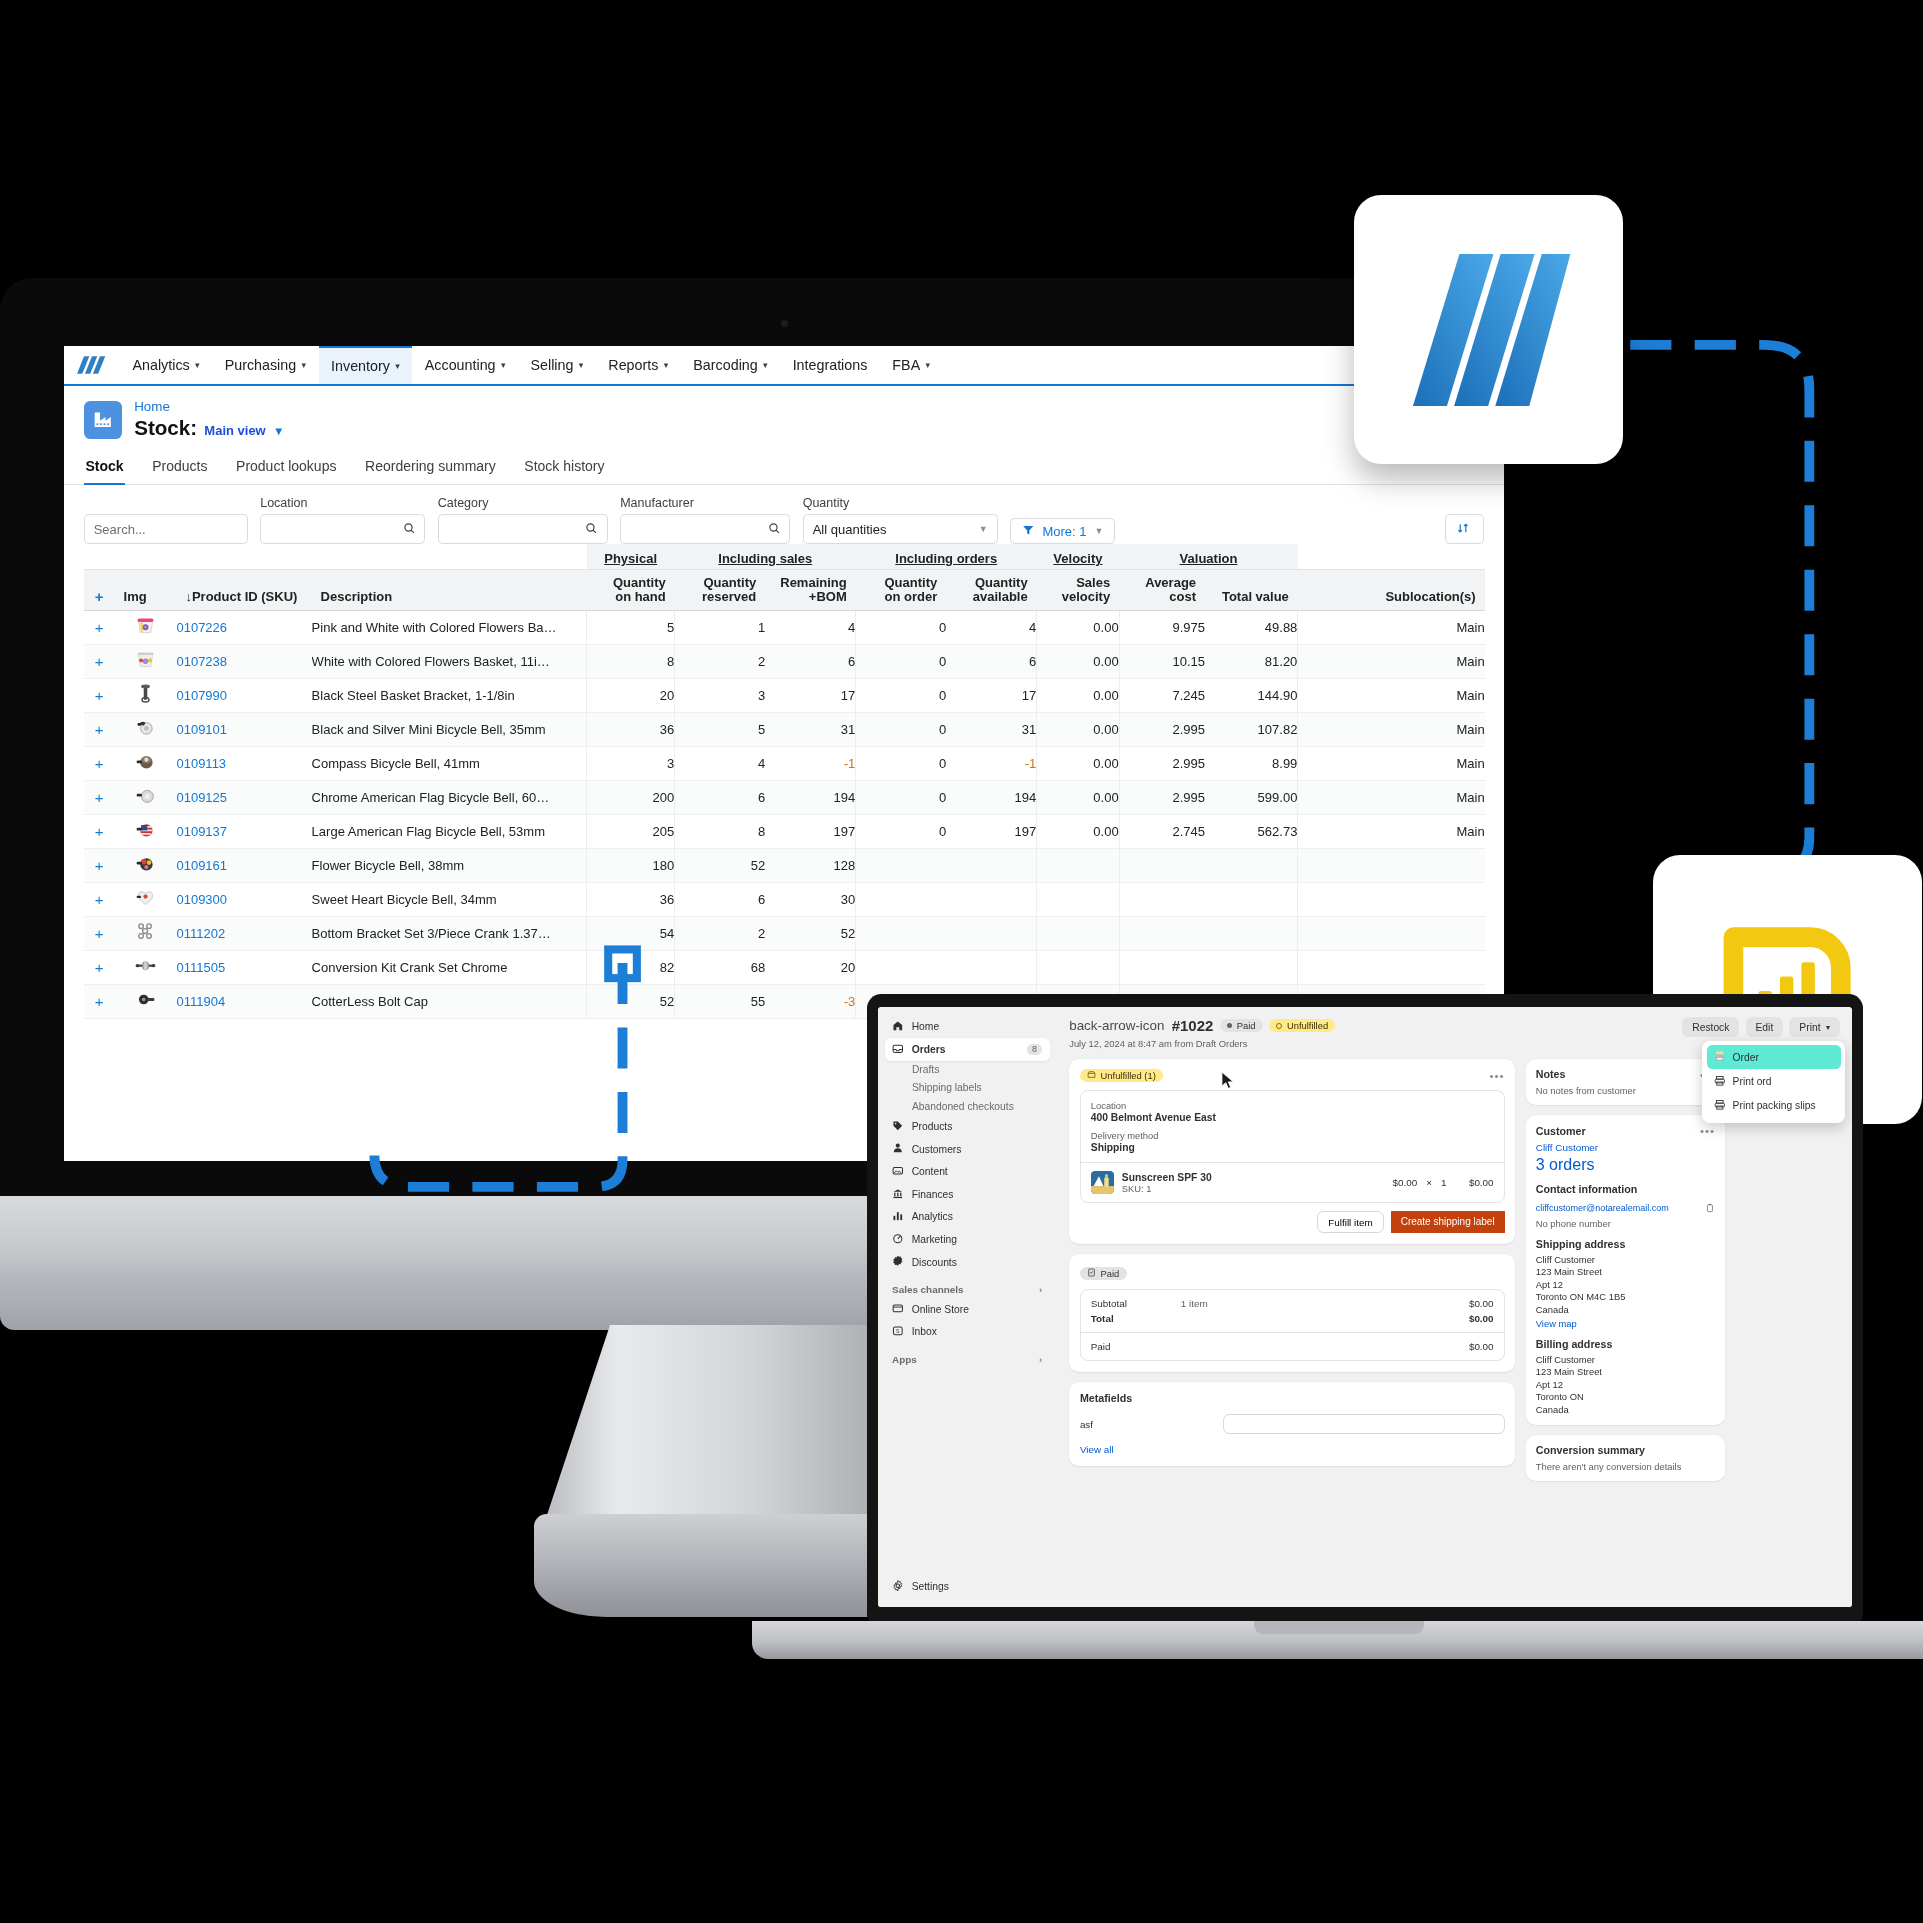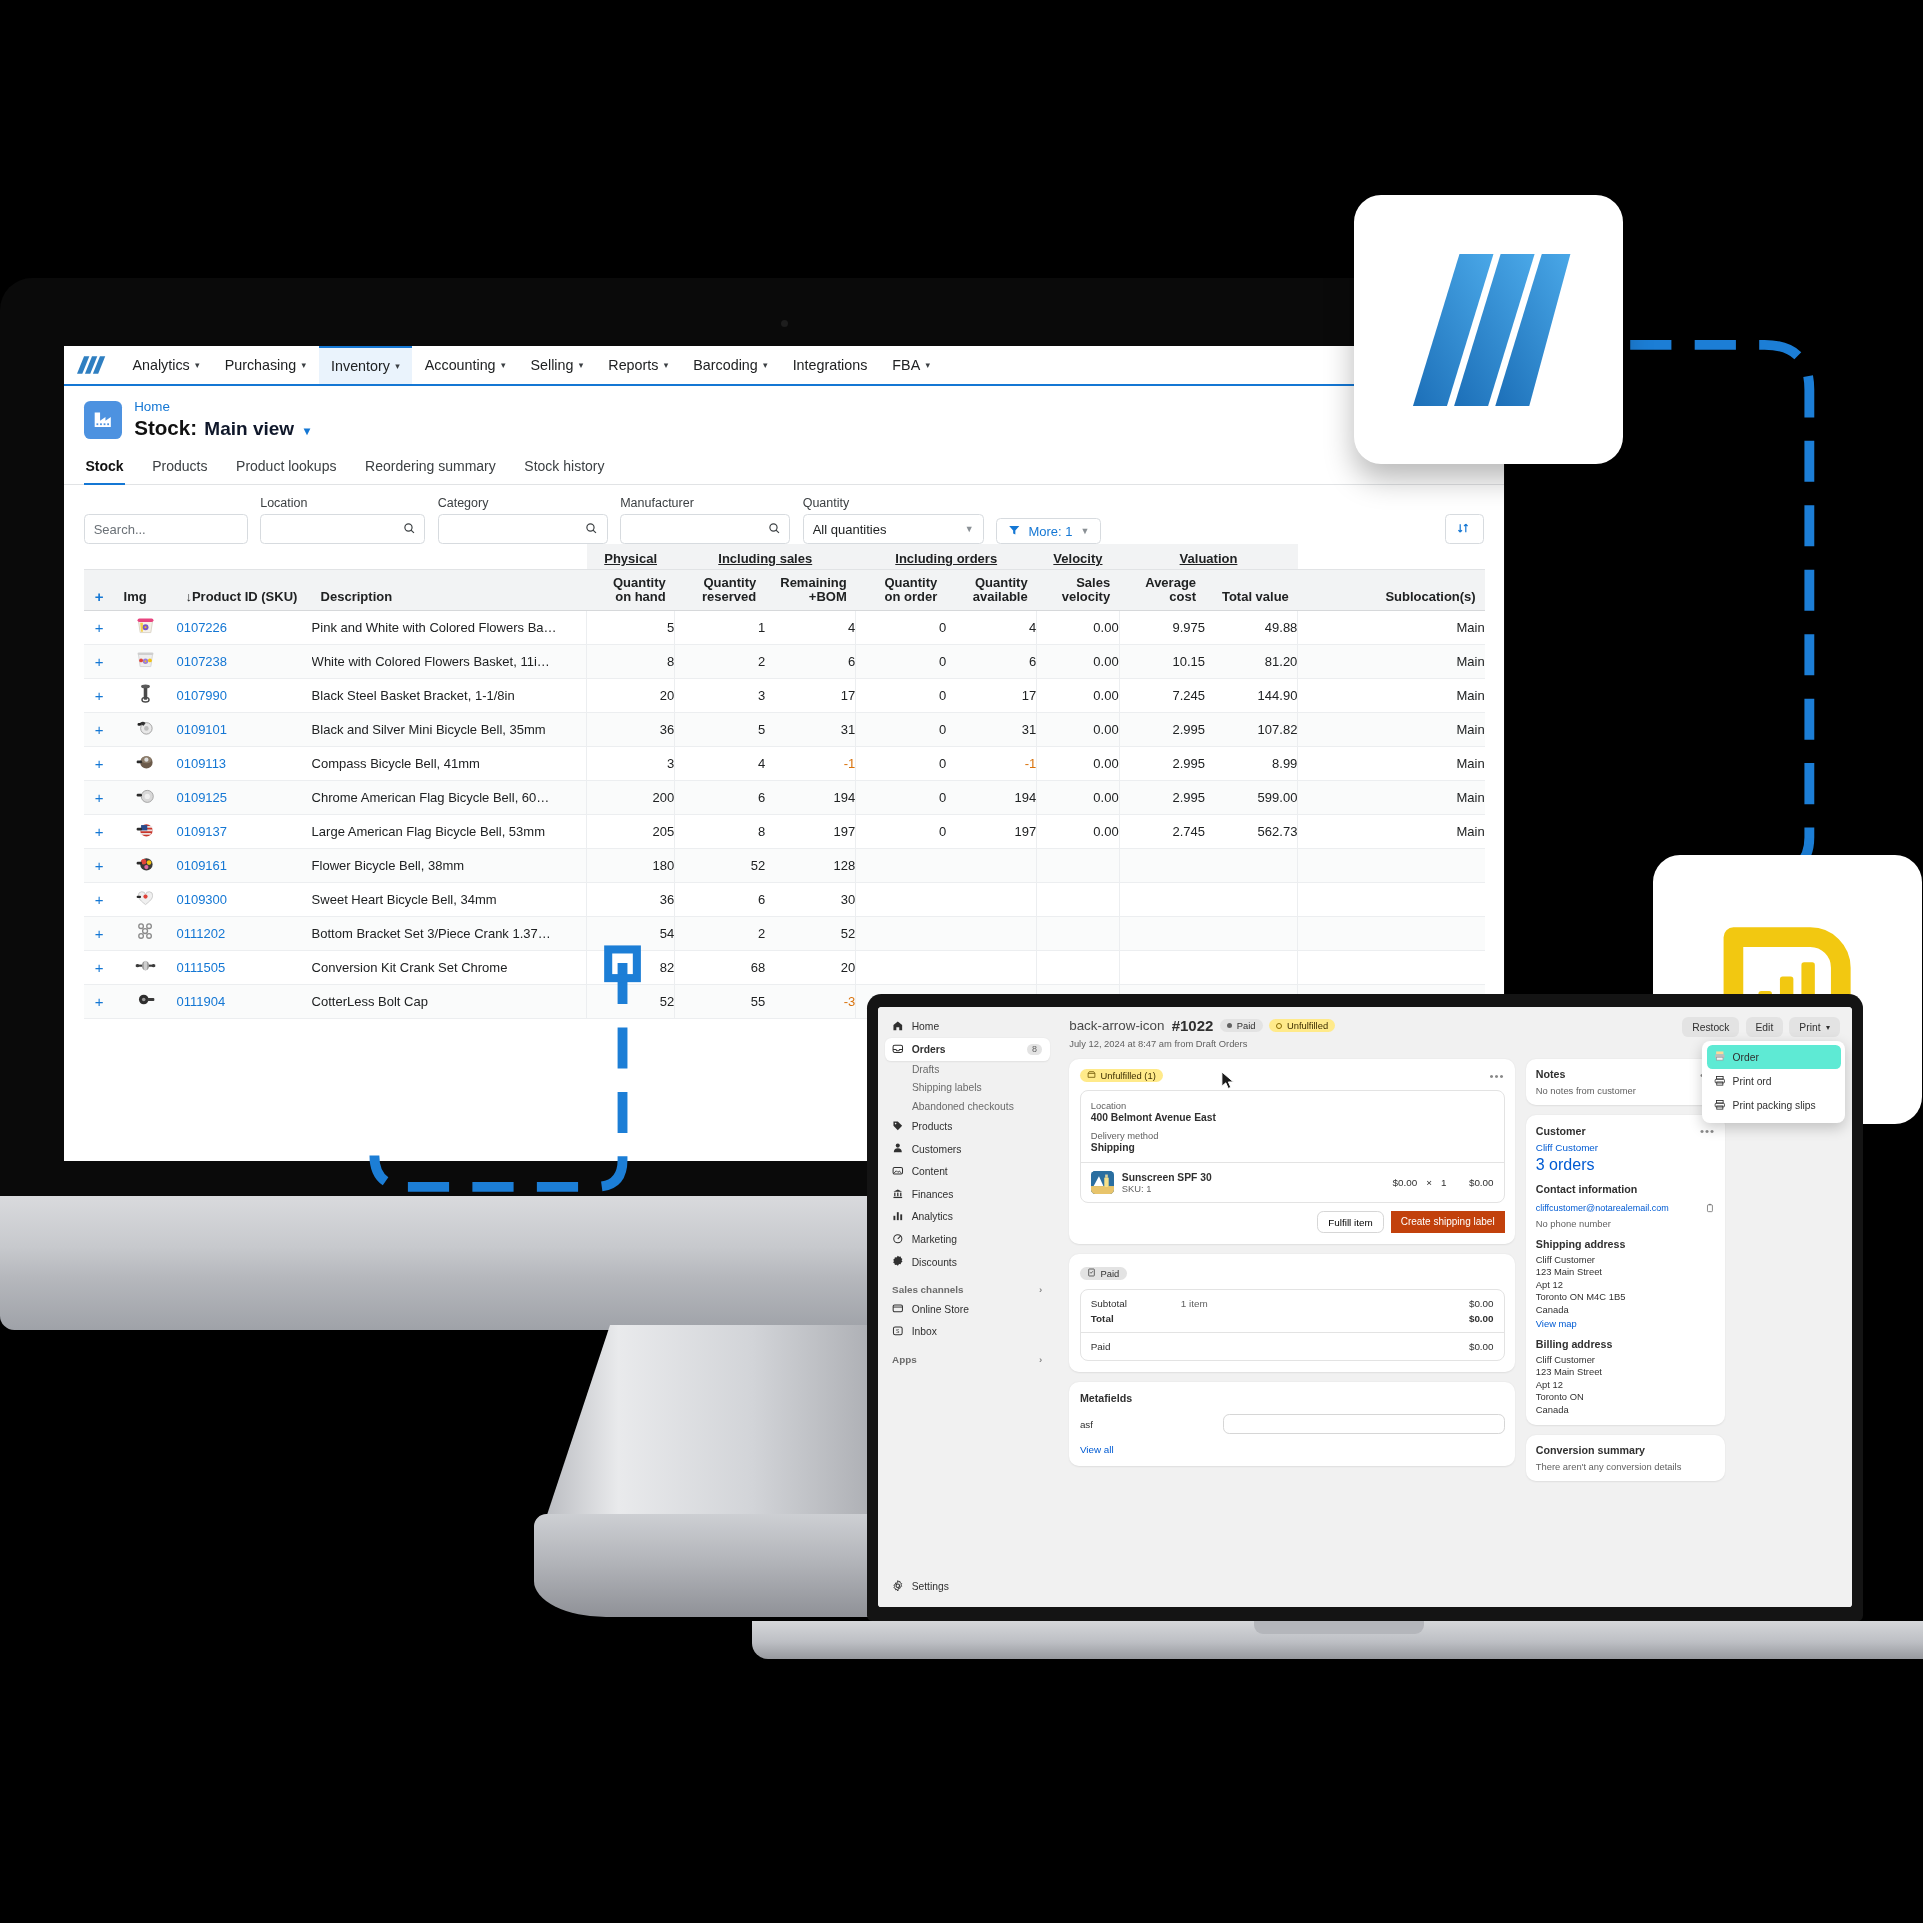--- a/index.html
+++ b/index.html
@@ -78,21 +78,21 @@
   #erp-header { padding: 12.5px 19.7px 0 19.7px; display:flex; align-items:flex-start; }
   #factory-icon {
     width: 38px; height: 38px; border-radius: 6.3px;
     background: #4d92e0; display:flex; align-items:center; justify-content:center;
     flex: 0 0 auto; margin-top: 2.7px;
   }
   #header-text { margin-left: 12.5px; }
   #breadcrumb { font-size: 13.4px; color: #1477d4; line-height: 16px; cursor:pointer; }
   #page-title-row { display:flex; align-items:baseline; gap: 7.2px; margin-top: 1.8px; }
   #page-title { font-size: 20.6px; font-weight: 700; color: #111; }
-  #page-view { font-size: 19px; font-weight: 700; color: #0f172a; cursor:pointer; }
+  #page-view { font-size: 13px; font-weight: 700; color: #1d4ed8; cursor:pointer; }
   #page-view-caret { color:#1477d4; font-size: 11.6px; }
   #export-btn {
     margin-left: auto; margin-top: 1.8px;
     background: #1477d4; color:#fff;
     border-radius: 4.5px; padding: 9px 16px;
     font-size: 14.3px; display:flex; align-items:center; gap: 14.3px;
     cursor: pointer;
   }
   #export-caret { font-size: 9.9px; }
 
@@ -115,21 +115,21 @@
   .filter-box {
     height: 30px; border: 0.9px solid #d7dbdf; border-radius: 4.5px;
     background:#fff; display:flex; align-items:center; padding: 0 9px;
     font-size: 13px; color:#6b7177; position: relative;
   }
   .filter-box .mag { margin-left:auto; color:#3c4043; }
   .w-search { width: 164px; }
   .w-loc { width: 165px; }
   .w-cat { width: 170px; }
   .w-man { width: 170px; }
-  .w-qty { width: 181px; color:#202223; }
+  .w-qty { width: 195px; color:#202223; }
   .sel-caret { margin-left:auto; color:#8a9095; font-size:9px; }
   #more-btn {
     height: 26px; border: 0.9px solid #d7dbdf; border-radius: 4.5px; background:#fff;
     display:flex; align-items:center; gap: 8px; padding: 0 10.7px;
     font-size: 13px; color:#1477d4; cursor:pointer;
   }
   #sort-btn {
     margin-left:auto; height: 30px; width: 39px;
     border: 0.9px solid #d7dbdf; border-radius: 4.5px; background:#fff;
     display:flex; align-items:center; justify-content:center; gap:1.8px;

